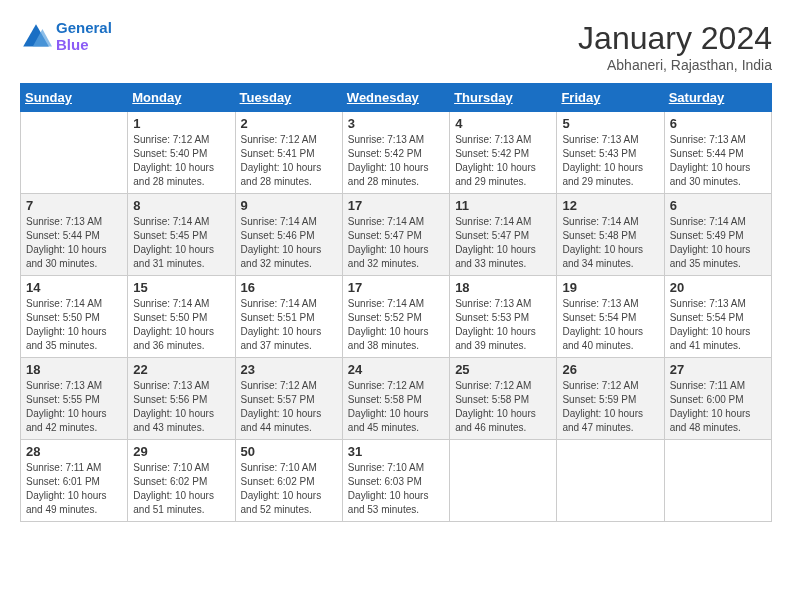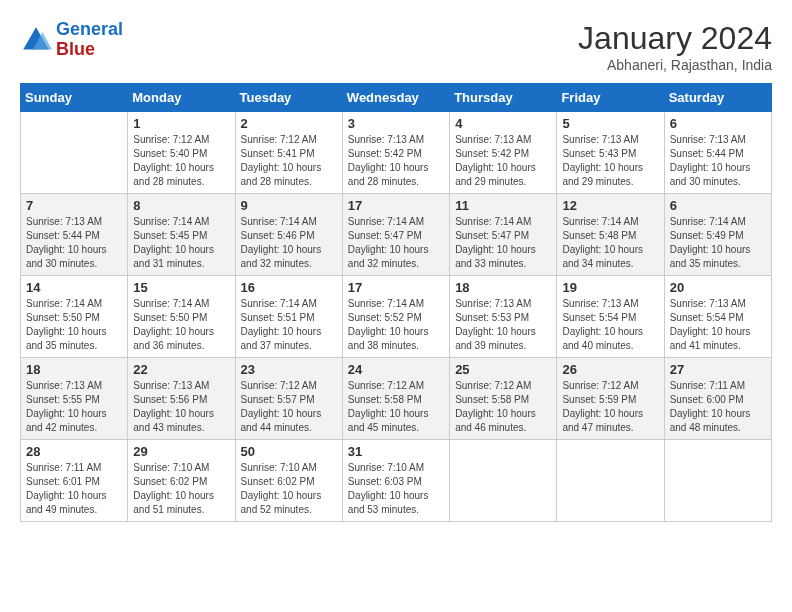--- a/index.html
+++ b/index.html
@@ -15,21 +15,21 @@
       justify-content: space-between;
       align-items: flex-start;
       margin-bottom: 10px;
     }
     .logo {
       display: flex;
       align-items: center;
       gap: 4px;
     }
     .logo-text {
-      font-size: 18px;
+      font-size: 15px;
       font-weight: bold;
       color: #333;
       line-height: 1.1;
     }
     .logo-text span {
       color: #1a6fc4;
     }
     .logo-icon {
       width: 32px;
       height: 32px;
@@ -52,20 +52,21 @@
       table-layout: fixed;
     }
     th {
       background-color: #1a6fc4;
       color: #fff;
       font-size: 13px;
       font-weight: bold;
       padding: 6px 4px;
       text-align: left;
       border: 1px solid #1a6fc4;
+      text-decoration: underline;
     }
     td {
       border: 1px solid #ccc;
       vertical-align: top;
       padding: 4px 5px;
       font-size: 10.5px;
       color: #333;
       height: 80px;
     }
     td.empty {
@@ -90,21 +91,21 @@
 <body>
 
 <div class="header">
   <div class="logo">
     <svg class="logo-icon" viewBox="0 0 40 40">
       <polygon points="20,4 36,32 4,32" fill="#1a6fc4"></polygon>
       <polygon points="28,10 40,32 16,32" fill="#5ba3e0" opacity="0.7"></polygon>
     </svg>
     <div class="logo-text">
       <span>General</span><br>
-      <span style="color:#b91c1c;">Blue</span>
+      <span style="color:#8b5cf6;">Blue</span>
     </div>
   </div>
   <div class="title-block">
     <div class="month-year">January 2024</div>
     <div class="location">Abhaneri, Rajasthan, India</div>
   </div>
 </div>
 
 <table>
   <thead>

